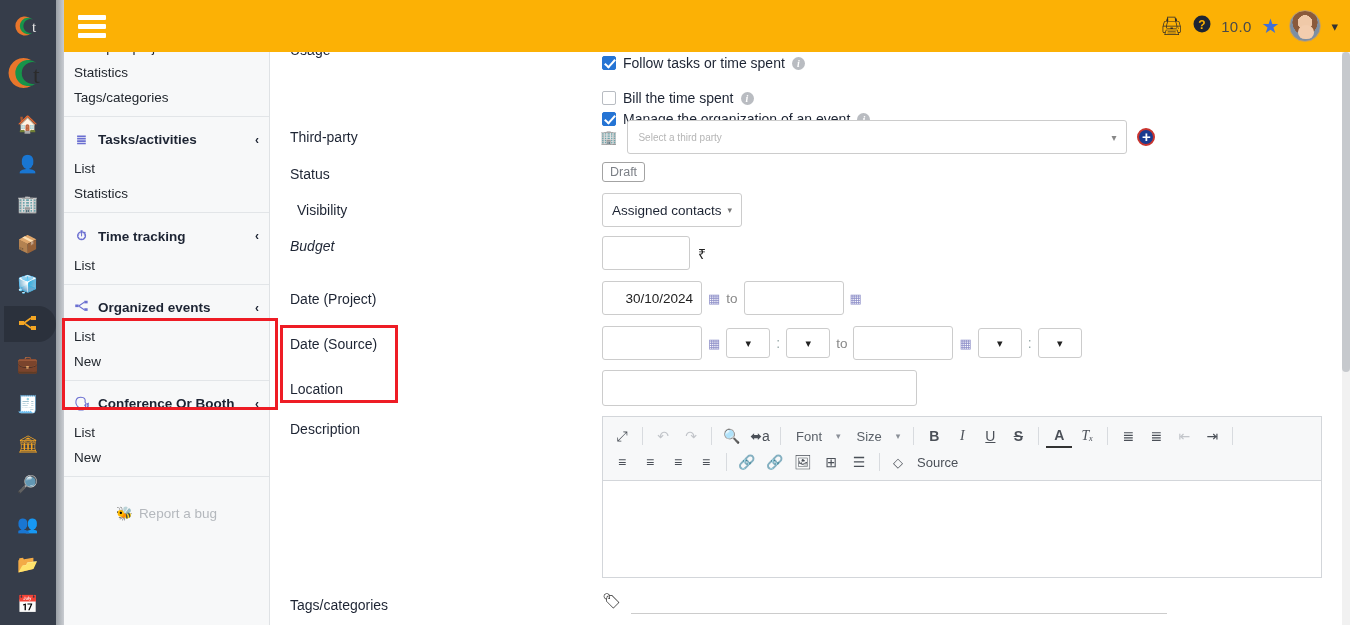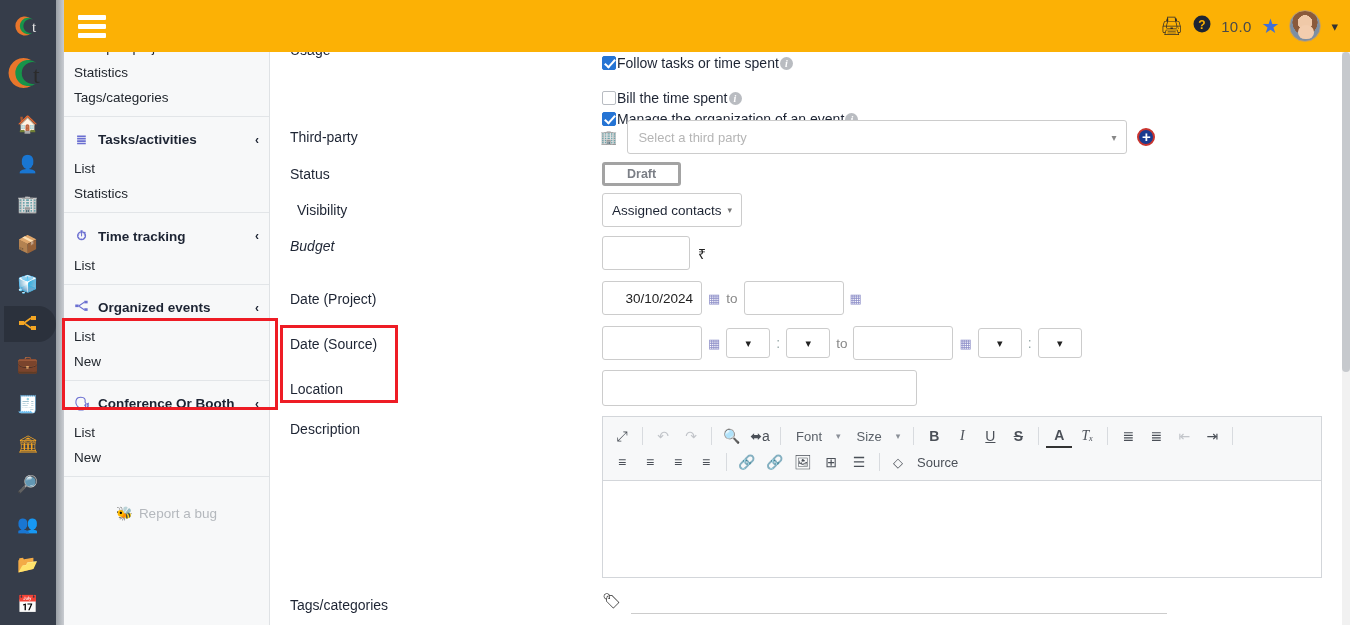--- a/index.html
+++ b/index.html
@@ -97,54 +97,54 @@
   }
 
   .fld { position: absolute; }
   input.tbox, .tbox {
     border: 1px solid #ccc; border-radius: 3px; background:#fff;
     font-family: "Liberation Sans", sans-serif; font-size: 13.5px; color:#222;
     height: 34px; padding: 0 8px; outline: none;
   }
   input.tbox::placeholder { color:#b5b5b5; }
 
-  .chk-row { display:flex; align-items:center; gap: 1px; height: 20px; }
+  .chk-row { display:flex; align-items:center; gap: 7px; height: 20px; }
   .cbox {
     width: 14px; height: 14px; border-radius: 2px; border:1px solid #b8bcc2;
     background:#fff; display:inline-block; position:relative; flex: 0 0 auto;
   }
   .cbox.on { background:#2574d4; border-color:#2574d4; }
   .cbox.on::after {
     content:""; position:absolute; left:4px; top:0px; width:4px; height:9px;
     border:solid #fff; border-width:0 2px 2px 0; transform: rotate(42deg);
   }
   .chk-txt { font-size: 14px; color:#1d2433; }
   .info-i {
     width: 13px; height: 13px; border-radius: 50%; background:#b9bcc1; color:#fff;
     font-size: 10px; font-weight:bold; display:inline-flex; align-items:center; justify-content:center;
     font-style: italic; font-family:"Liberation Serif", serif;
   }
 
   .sel3 {
     width: 500px; height: 34px; border:1px solid #ccc; border-radius: 3px;
     display:flex; align-items:center; padding: 0 10px; background:#fff;
   }
-  .sel3 .ph { color:#b5b5b5; font-size: 13px; }
+  .sel3 .ph { color:#b5b5b5; font-size: 10px; }
   .sel3 .dn { margin-left:auto; color:#888; font-size: 10px; }
   .bld-ic { color:#6b6fd1; font-size: 14px; }
   .plus-btn {
     width: 18px; height: 18px; border-radius: 50%;
     background: #1a3a8f; color:#fff; display:flex; align-items:center; justify-content:center;
     font-size: 15px; font-weight: bold; line-height: 0;
     border: 2px solid #c9342f;
   }
 
   .draft-badge {
-    display:inline-block; border:3px solid #a3a3a3; border-radius:3px;
-    padding: 2px 22px; font-size: 12.5px; color:#7b7f86; font-weight: bold;
+    display:inline-block; border:1px solid #a3a3a3; border-radius:3px;
+    padding: 2px 7px; font-size: 12.5px; color:#7b7f86; font-weight: normal;
   }
   .pick {
     display:inline-flex; align-items:center; gap:6px;
     border:1px solid #ccc; border-radius: 3px; height: 34px; padding: 0 9px;
     font-size: 13.5px; color:#1d2433; background:#fff;
   }
   .pick .dn { color:#777; font-size: 9px; }
 
   .cal-ic { color:#8e8fc9; font-size: 13px; }
   .to-txt { font-size: 13.5px; color:#888; }

